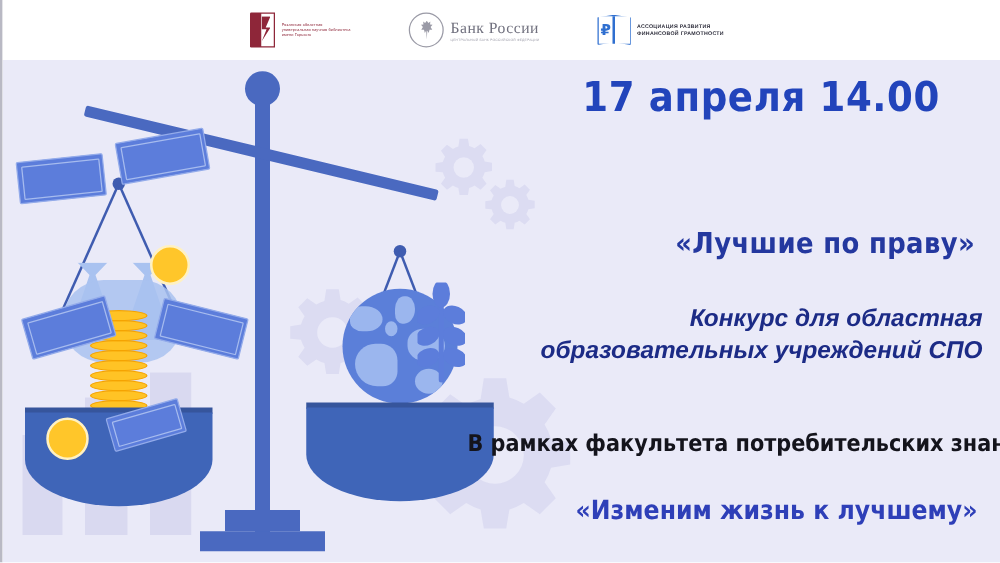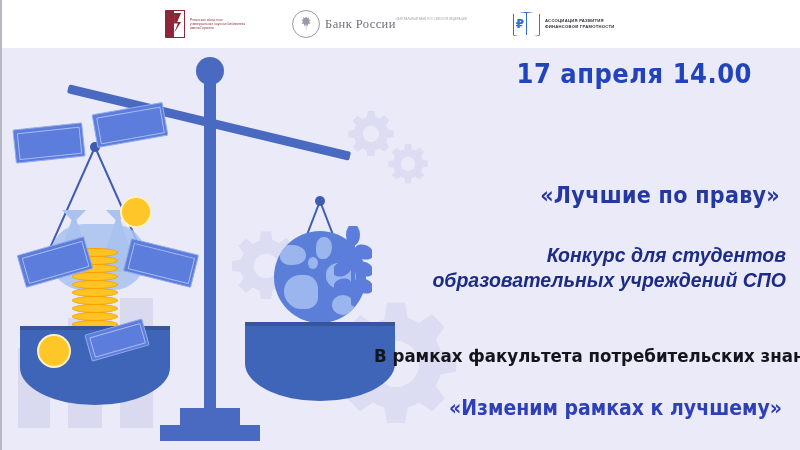--- a/index.html
+++ b/index.html
@@ -79,21 +79,21 @@
     content: "";
     position: absolute; left: 50%; top: 50%;
     transform: translate(-50%,-50%);
     width: 11px; height: 15px;
     background: #9a9aa6;
     clip-path: polygon(50% 0%, 62% 12%, 76% 4%, 74% 20%, 92% 22%, 78% 34%,
                        90% 48%, 70% 48%, 64% 66%, 54% 52%, 50% 100%,
                        46% 52%, 36% 66%, 30% 48%, 10% 48%, 22% 34%,
                        8% 22%, 26% 20%, 24% 4%, 38% 12%);
   }
-  .logo-cbr-text { display: flex; flex-direction: row; }
+  .logo-cbr-text { display: flex; flex-direction: column; }
   .logo-cbr-title {
     font-family: "Liberation Serif", "DejaVu Serif", serif;
     font-size: 12.5px;
     color: #70707e;
     letter-spacing: .4px;
   }
   .logo-cbr-sub {
     font-size: 2.7px;
     color: #a0a0ac;
     letter-spacing: .15px;
@@ -287,21 +287,21 @@
     width: 418px;
     height: 402px;
     text-align: right;
     z-index: 20;
   }
   .t-date {
     position: absolute;
     right: 40px; top: 10px;
     width: 378px;
     font-family: "DejaVu Sans Condensed", "Liberation Sans Narrow", "Liberation Sans", sans-serif;
-    font-size: 27px;
+    font-size: 33px;
     font-weight: bold;
     letter-spacing: .5px;
     color: #2244bb;
     white-space: nowrap;
   }
   .t-place {
     position: absolute;
     right: 40px; top: 45px;
     width: 378px;
     font-family: "DejaVu Sans Condensed", "Liberation Sans Narrow", "Liberation Sans", sans-serif;
@@ -498,21 +498,21 @@
 
       <span class="big-coin" style="left:118px; top:148px; width:32px; height:32px;"></span>
       <span class="big-coin" style="left:35px;  top:286px; width:34px; height:34px;"></span>
 
     </div>
 
     <div id="textcol">
       <div class="t-date">17 апреля 14.00</div>
       <div class="t-title">«Лучшие по праву»</div>
       <div class="t-sub">
-        <div>Конкурс для студентов</div>
+        <div>Конкурс для областная</div>
         <div>образовательных учреждений СПО</div>
       </div>
       <div class="t-faculty">В рамках факультета потребительских знаний</div>
-      <div class="t-slogan">«Изменим рамках к лучшему»</div>
+      <div class="t-slogan">«Изменим жизнь к лучшему»</div>
     </div>
 
   </div>
 </div>
 
 </body></html>

